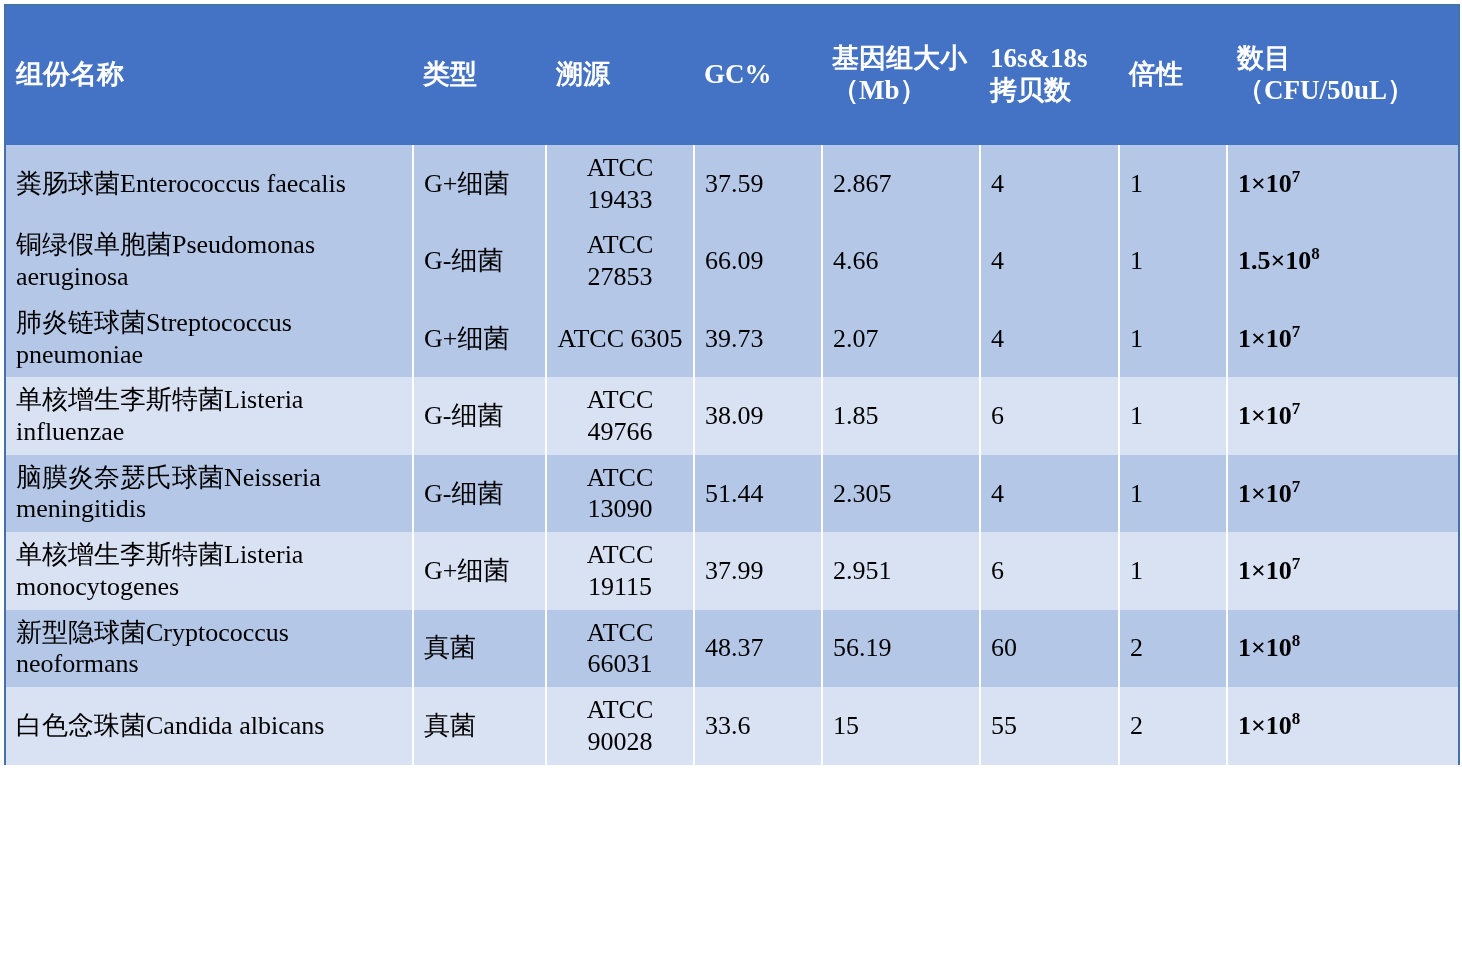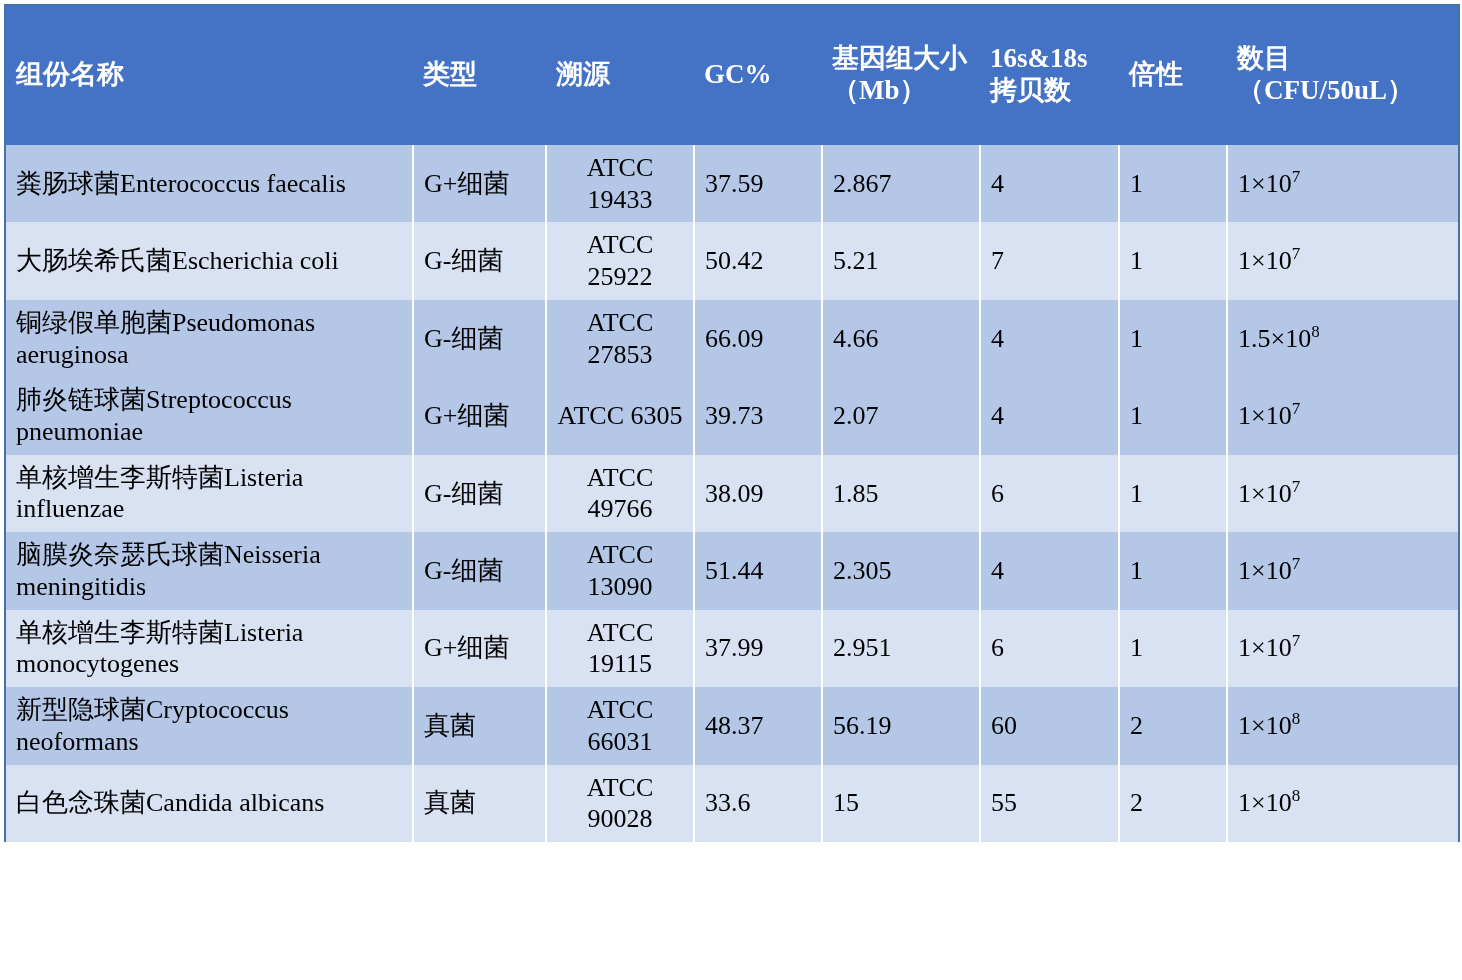--- a/index.html
+++ b/index.html
@@ -45,20 +45,21 @@
     font-size: 26px;
     color: #000000;
     vertical-align: middle;
     padding: 7px 10px;
     line-height: 1.22;
     border-right: 2px solid #ffffff;
     box-sizing: border-box;
   }
   table.strain-table tbody td:last-child {
     border-right: none;
+    font-weight: bold;
   }
   tbody tr.row-even td {
     background: #b4c7e7;
   }
   tbody tr.row-odd td {
     background: #d9e2f3;
   }
   .cell-src {
     white-space: normal;
     text-align: center;
@@ -106,30 +107,20 @@
       </tr>
     </thead>
     <tbody>
       <tr class="row-even">
         <td>粪肠球菌Enterococcus faecalis</td>
         <td>G+细菌</td>
         <td class="cell-src">ATCC 19433</td>
         <td>37.59</td>
         <td>2.867</td>
         <td>4</td>
-        <td>1</td>
-        <td><span>1×10</span><span class="exp">7</span></td>
-      </tr>
-      <tr class="row-odd">
-        <td>大肠埃希氏菌Escherichia coli</td>
-        <td>G-细菌</td>
-        <td class="cell-src">ATCC 25922</td>
-        <td>50.42</td>
-        <td>5.21</td>
-        <td>7</td>
         <td>1</td>
         <td><span>1×10</span><span class="exp">7</span></td>
       </tr>
       <tr class="row-even">
         <td>铜绿假单胞菌Pseudomonas aeruginosa</td>
         <td>G-细菌</td>
         <td class="cell-src">ATCC 27853</td>
         <td>66.09</td>
         <td>4.66</td>
         <td>4</td>

